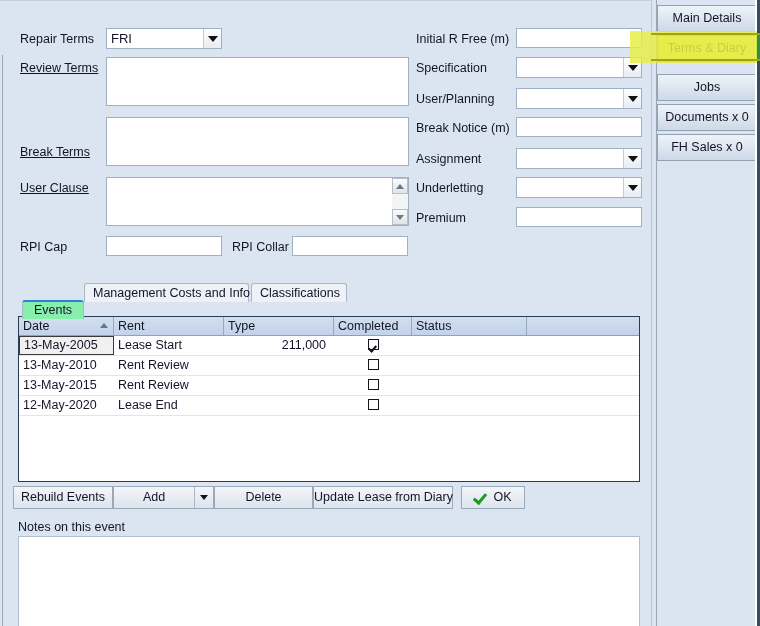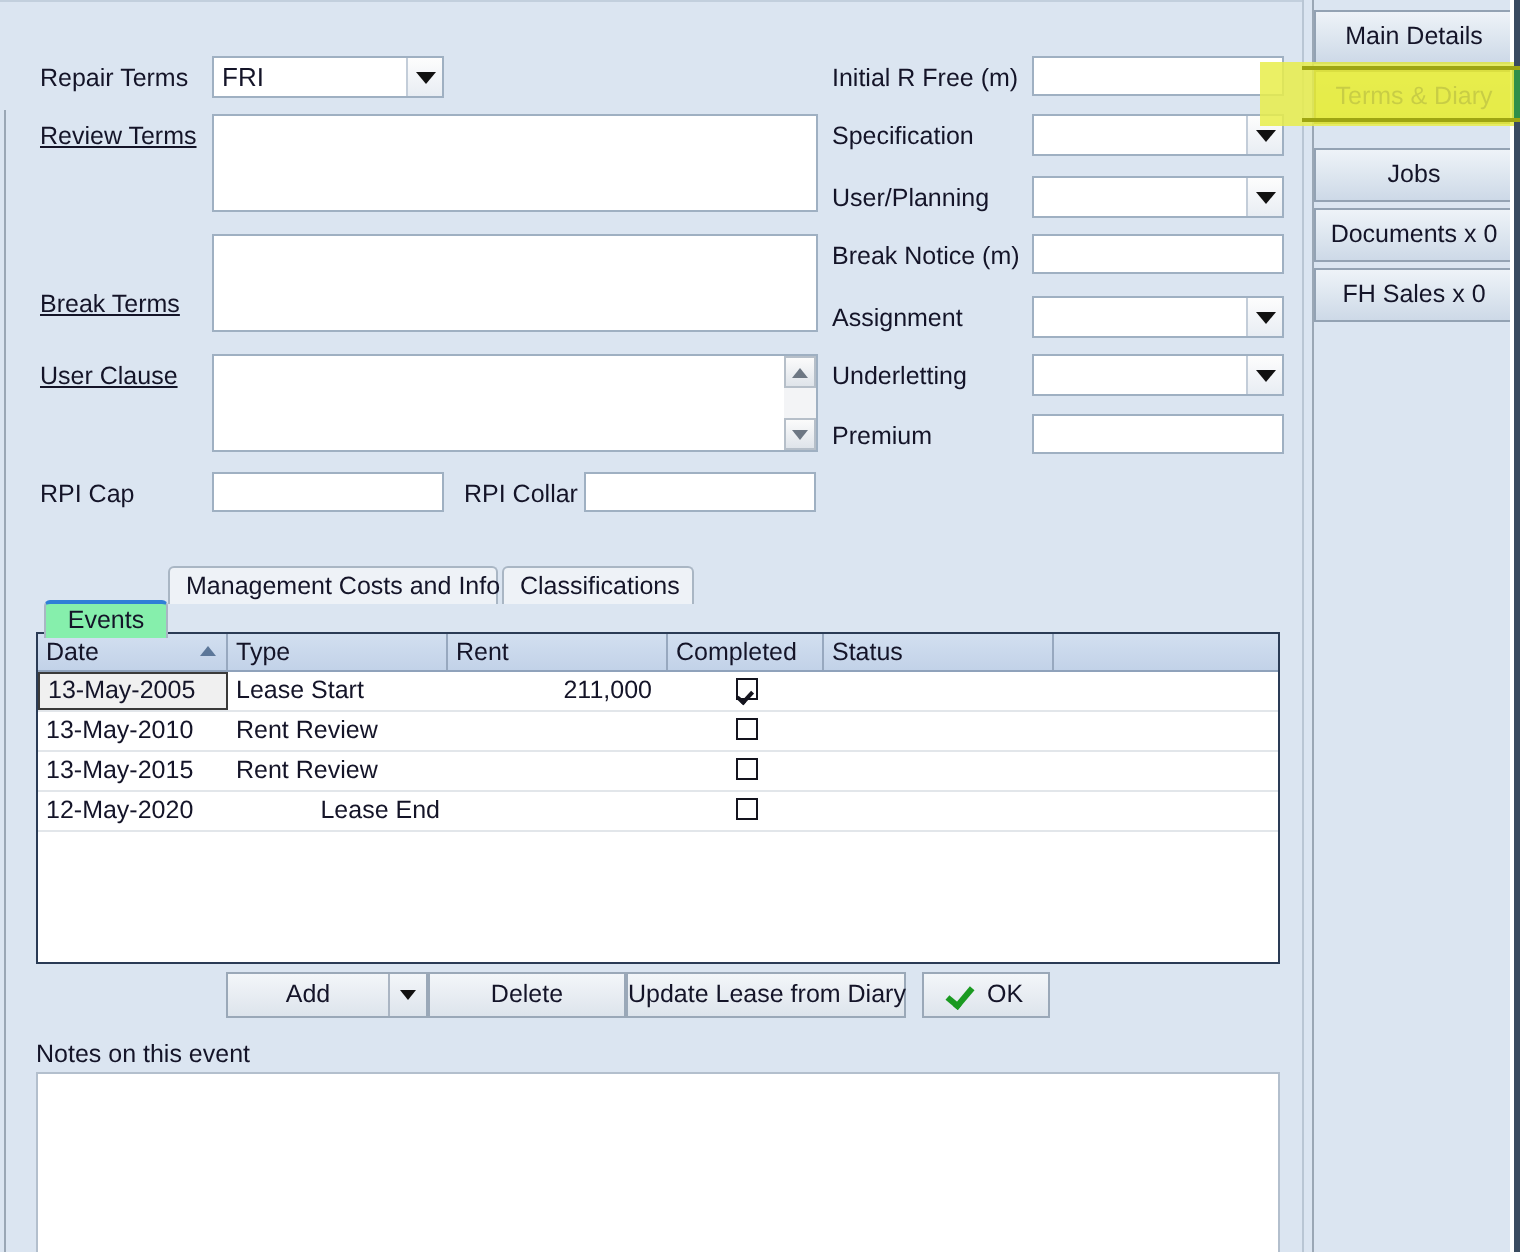--- a/index.html
+++ b/index.html
@@ -488,22 +488,22 @@
       <div class="tab" style="left:72px; width:165px;">Management Costs and Info</div>
       <div class="tab" style="left:239px; width:96px;">Classifications</div>
     </div>
 
     <div class="grid">
       <div class="grid-head">
         <div class="hcell" style="width:95px;">
           <span>Date</span>
           <span class="sort-asc"></span>
         </div>
+        <div class="hcell" style="width:110px;">Rent</div>
         <div class="hcell" style="width:110px;">Type</div>
-        <div class="hcell" style="width:110px;">Rent</div>
         <div class="hcell" style="width:78px;">Completed</div>
         <div class="hcell" style="width:115px;">Status</div>
       </div>
 
       <div class="grid-row">
         <div class="cell sel" style="width:95px;">13-May-2005</div>
         <div class="cell" style="width:110px;">Lease Start</div>
         <div class="cell num" style="width:110px;">211,000</div>
         <div class="cell ctr" style="width:78px;">
           <span class="chk on"></span>
@@ -529,32 +529,33 @@
         <div class="cell num" style="width:110px;"></div>
         <div class="cell ctr" style="width:78px;">
           <span class="chk"></span>
         </div>
         <div class="cell" style="width:115px;"></div>
         <div class="cell" style="flex:1;"></div>
       </div>
 
       <div class="grid-row">
         <div class="cell" style="width:95px;">12-May-2020</div>
-        <div class="cell" style="width:110px;text-align:right;">Lease End</div>
+        <div class="cell" style="width:110px;">Lease End</div>
         <div class="cell num" style="width:110px;"></div>
         <div class="cell ctr" style="width:78px;">
           <span class="chk"></span>
         </div>
         <div class="cell" style="width:115px;"></div>
         <div class="cell" style="flex:1;"></div>
       </div>
 
       <div class="grid-filler"></div>
     </div>
 
+    <div class="btn" style="left:13px; top:486px; width:100px;">Rebuild Events</div>
 
     <div class="btn split" style="left:113px; top:486px; width:101px;">
       <div class="split-main">Add</div>
       <div class="split-arrow">
         <span class="caret-down sm"></span>
       </div>
     </div>
 
     <div class="btn" style="left:214px; top:486px; width:99px;">Delete</div>
 

